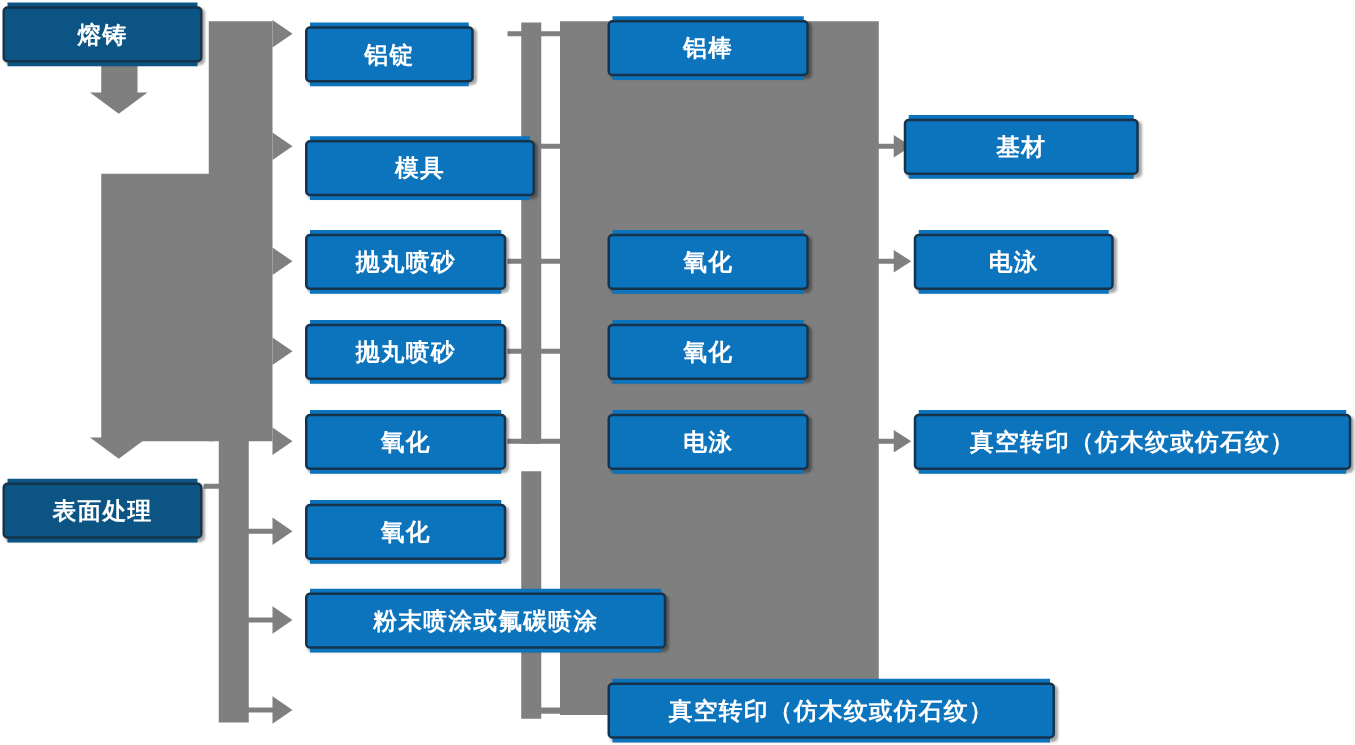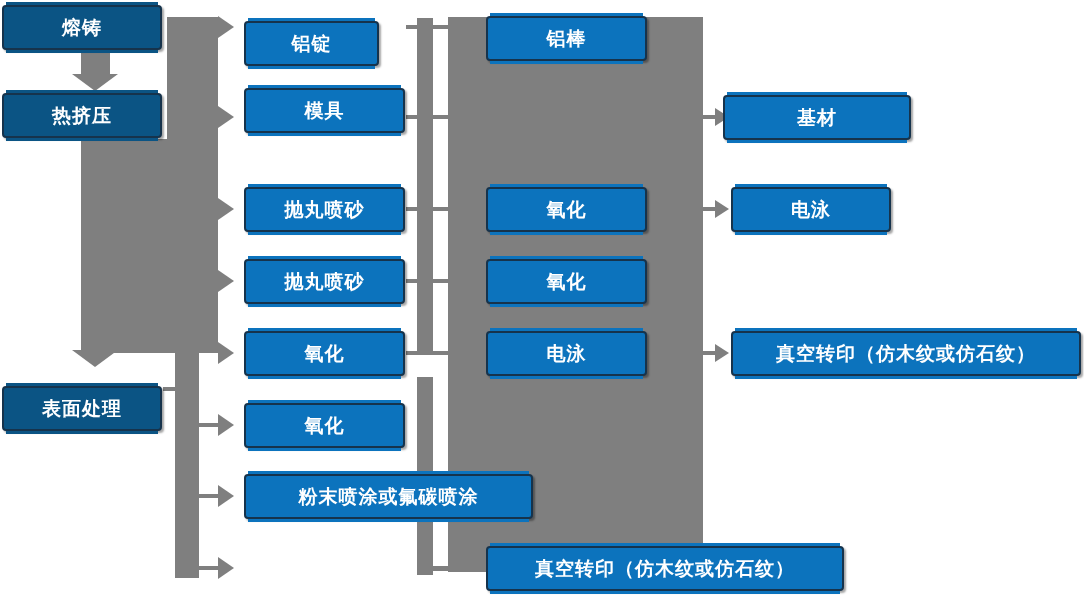--- a/index.html
+++ b/index.html
@@ -81,25 +81,24 @@
   <div class="gray" style="left:448px;top:17px;width:255px;height:555px"></div>
 
   <div class="gray" style="left:701px;top:115px;width:16px;height:4px"></div>
   <div class="arr-r sm" style="left:715px;top:108px"></div>
   <div class="gray" style="left:701px;top:207px;width:16px;height:4px"></div>
   <div class="arr-r sm" style="left:715px;top:200px"></div>
   <div class="gray" style="left:701px;top:351px;width:16px;height:4px"></div>
   <div class="arr-r sm" style="left:715px;top:344px"></div>
 
   <div class="box dark" style="left:2px;top:5px;width:160px;height:45px">熔铸</div>
-  <div class="box dark" style="left:2px;top:93px;width:160px;height:45px">热挤压</div>
   <div class="box dark" style="left:2px;top:386px;width:160px;height:45px">表面处理</div>
 
   <div class="box light" style="left:244px;top:21px;width:135px;height:45px">铝锭</div>
-  <div class="box light" style="left:244px;top:88px;width:161px;height:45px">模具</div>
+  <div class="box light" style="left:244px;top:112px;width:184px;height:45px">模具</div>
   <div class="box light" style="left:244px;top:187px;width:161px;height:45px">抛丸喷砂</div>
   <div class="box light" style="left:244px;top:259px;width:161px;height:45px">抛丸喷砂</div>
   <div class="box light" style="left:244px;top:331px;width:161px;height:45px">氧化</div>
   <div class="box light" style="left:244px;top:403px;width:161px;height:45px">氧化</div>
   <div class="box light" style="left:244px;top:474px;width:289px;height:45px">粉末喷涂或氟碳喷涂</div>
 
   <div class="box light" style="left:486px;top:16px;width:161px;height:45px">铝棒</div>
   <div class="box light" style="left:486px;top:187px;width:161px;height:45px">氧化</div>
   <div class="box light" style="left:486px;top:259px;width:161px;height:45px">氧化</div>
   <div class="box light" style="left:486px;top:331px;width:161px;height:45px">电泳</div>

